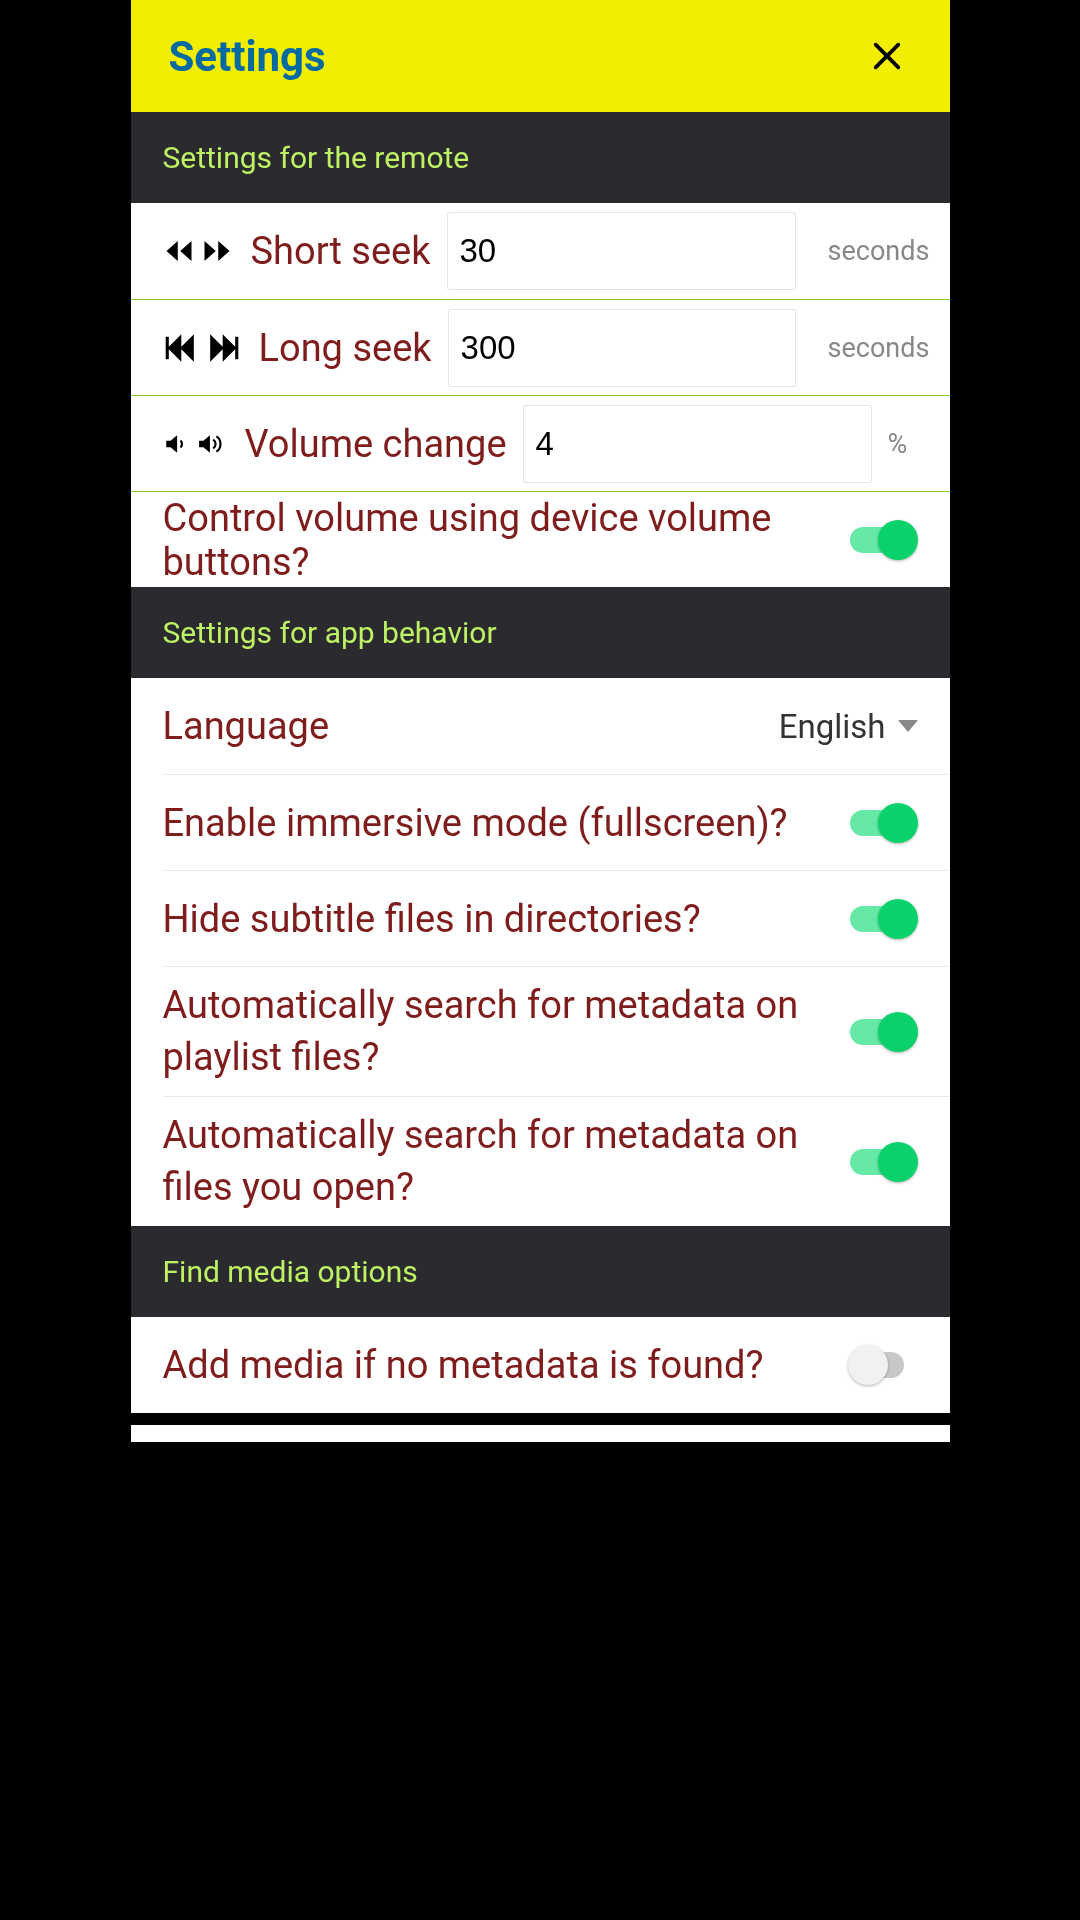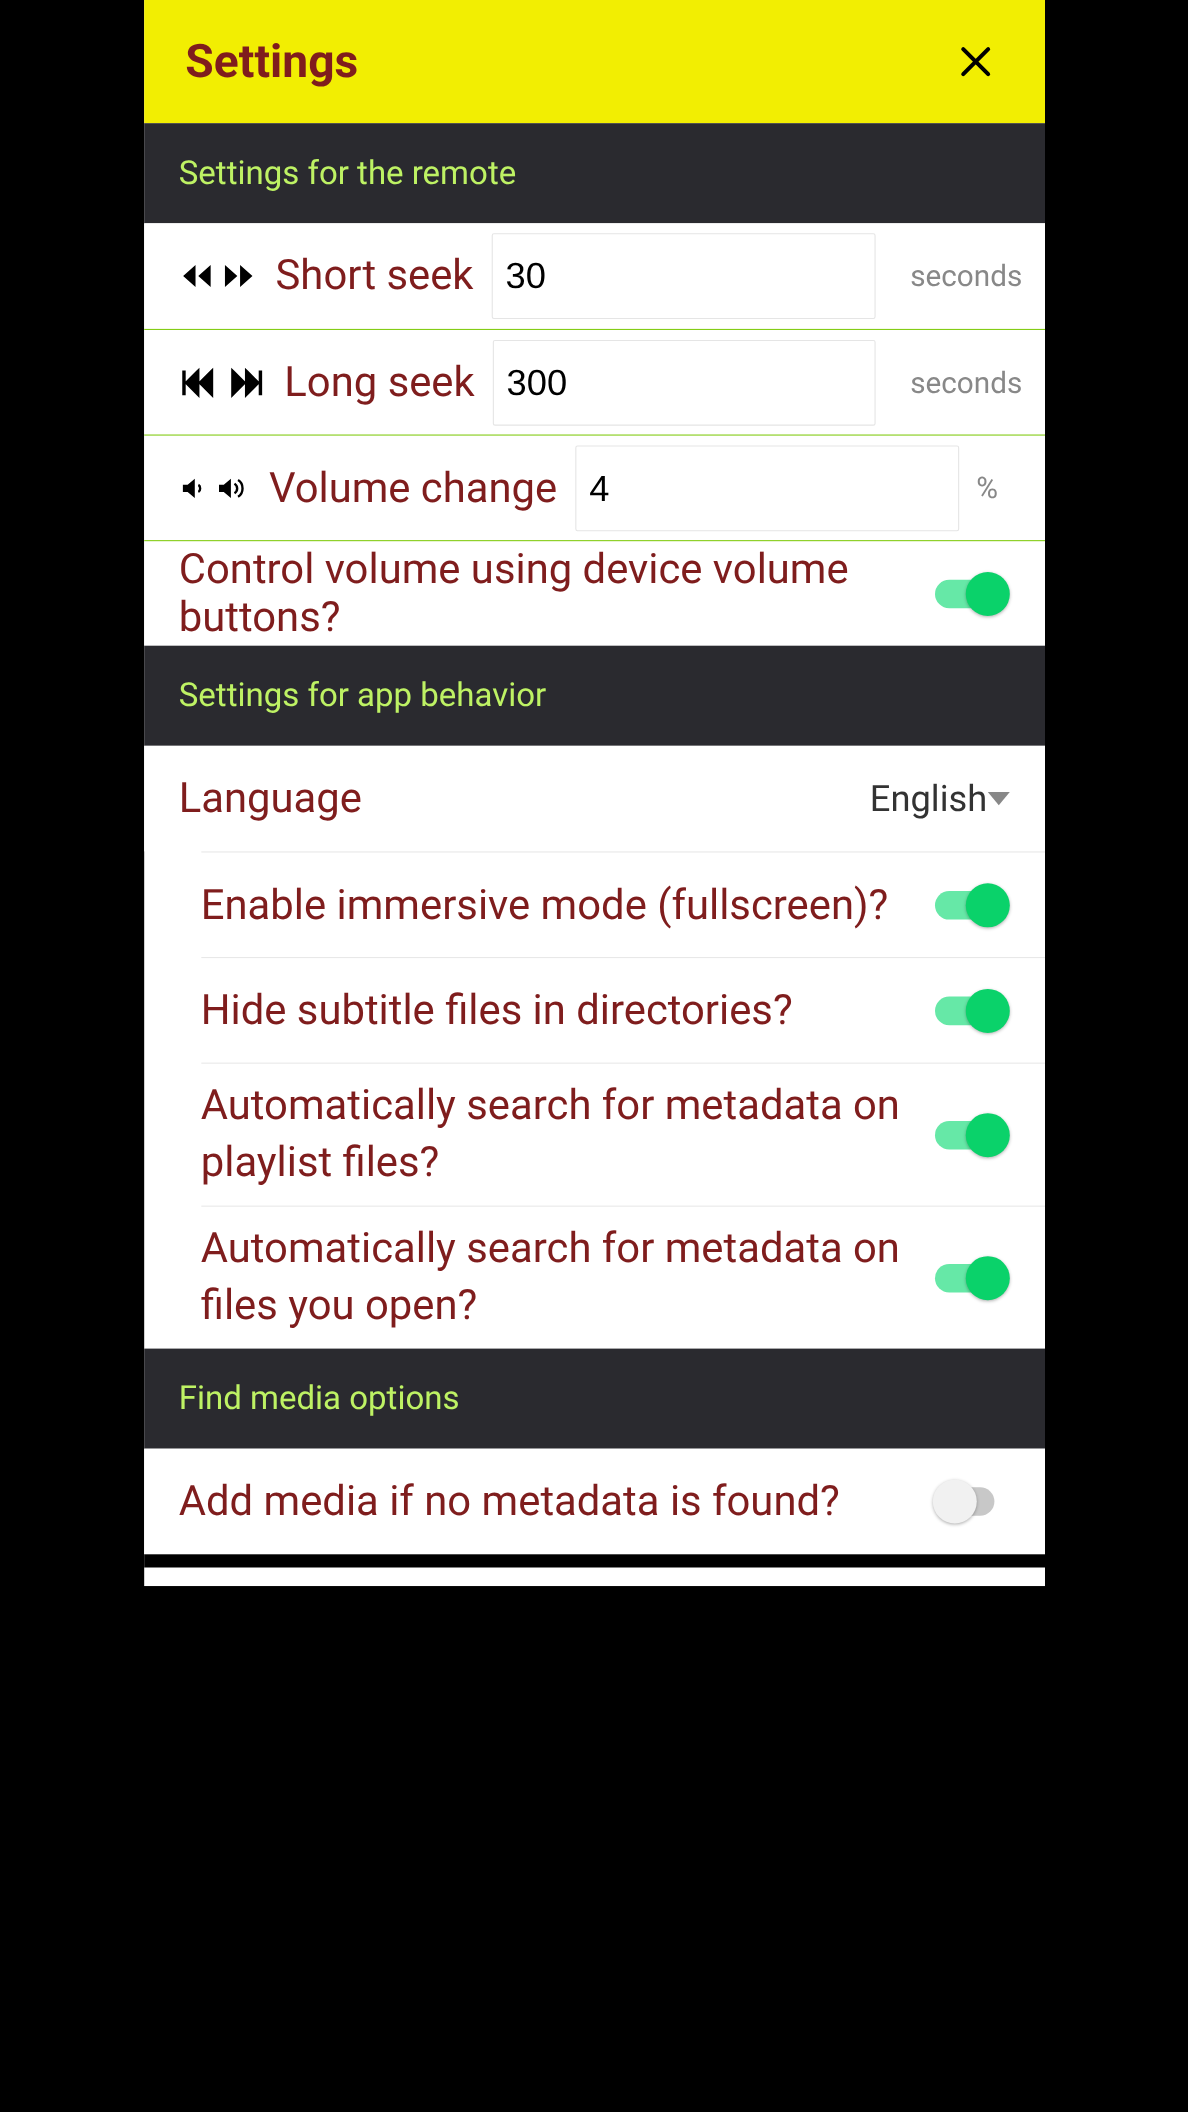--- a/index.html
+++ b/index.html
@@ -19,21 +19,21 @@
     background: #f2ee02;
     height: 112px;
     display: flex;
     align-items: center;
     justify-content: space-between;
     padding: 0 38px;
   }
   .header-title {
     font-size: 42px;
     font-weight: 700;
-    color: #7f1d1d;
+    color: #0369a1;
   }
   .close-btn {
     font-size: 42px;
     font-weight: 400;
     color: #000;
     cursor: pointer;
     line-height: 1;
     padding: 8px;
   }
   .section-header {
@@ -45,21 +45,21 @@
   }
   .row {
     display: flex;
     align-items: center;
     min-height: 96px;
     padding: 0 32px;
     background: #fff;
   }
   .row-inner-border {
     border-top: 1px solid #e8e8e8;
-    margin-left: 52px;
+    margin-left: 32px;
     padding-left: 0;
   }
   .row-icons {
     display: flex;
     align-items: center;
     gap: 6px;
     margin-right: 18px;
   }
   .row-label {
     font-size: 38px;
@@ -118,20 +118,21 @@
     height: 40px;
     border-radius: 50%;
     background: #f1f1f1;
     box-shadow: 0 1px 3px rgba(0,0,0,0.3);
   }
   .toggle.on .toggle-track { background: #66e8a7; }
   .toggle.on .toggle-thumb { background: #0ad26a; left: 30px; }
   .dropdown {
     display: flex;
     align-items: center;
+    gap: 12px;
     cursor: pointer;
   }
   .dropdown-value {
     font-size: 33px;
     color: #333;
   }
   .triangle-down {
     width: 0; height: 0;
     border-left: 10px solid transparent;
     border-right: 10px solid transparent;

